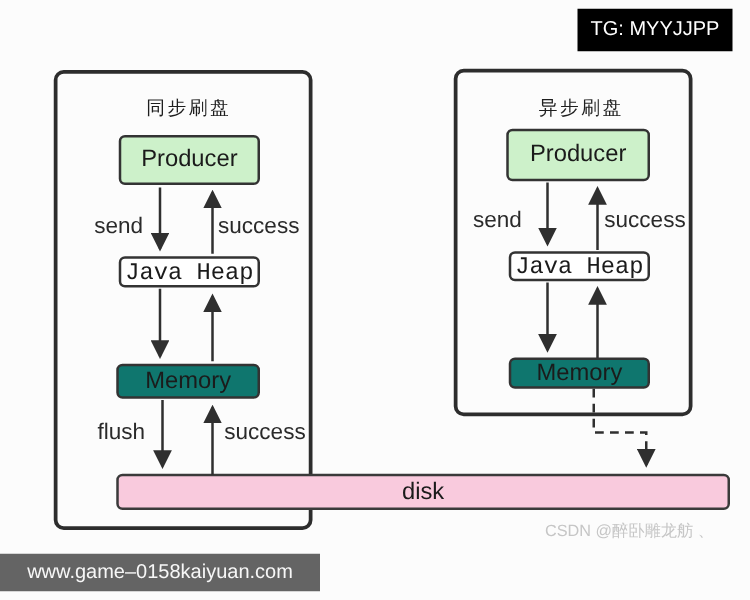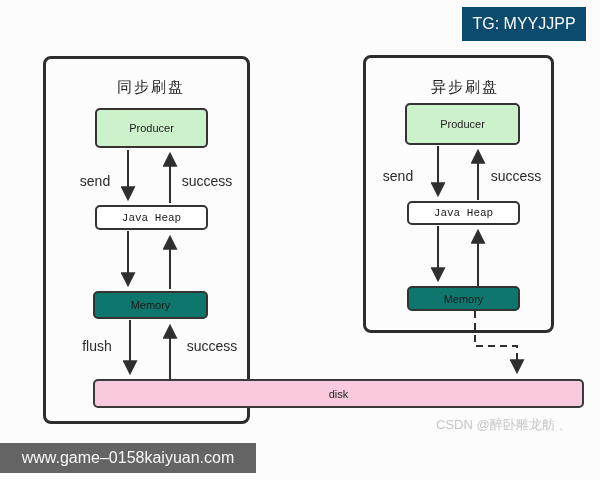--- a/index.html
+++ b/index.html
@@ -16,42 +16,42 @@
   #sync-panel  { left:43px;  top:56px; width:207px; height:368px; }
   #async-panel { left:363px; top:55px; width:191px; height:278px; }
   .panel-title {
     position:absolute; transform:translate(-50%,-50%);
     font-size:15px; color:#1e1e1e; letter-spacing:2px;
     white-space:nowrap; z-index:4;
   }
   .node {
     position:absolute; border:2px solid #333; border-radius:5px;
     display:flex; align-items:center; justify-content:center;
-    font-size:11px; color:#1b1b1b; box-sizing:border-box; z-index:4;
+    font-size:19px; color:#1b1b1b; box-sizing:border-box; z-index:4;
     white-space:nowrap;
   }
   .producer { background:#cdf1ca; }
   .heap     { background:#ffffff;font-family:Liberation Mono, monospace; }
   .memory   { background:#0f766e; }
   #disk-node{ background:#f9cadd; z-index:2; border-color:#3a3a3a; }
   #sync-producer  { left:95px;  top:108px; width:113px; height:40px; }
   #sync-heap      { left:95px;  top:205px; width:113px; height:25px; }
   #sync-memory    { left:93px;  top:291px; width:115px; height:28px; }
   #async-producer { left:405px; top:103px; width:115px; height:42px; }
   #async-heap     { left:407px; top:201px; width:113px; height:24px; }
   #async-memory   { left:407px; top:286px; width:113px; height:25px; }
   #disk-node      { left:93px;  top:379px; width:491px; height:29px; }
   .edge-label {
     position:absolute; transform:translate(-50%,-50%);
-    font-size:14px; color:#2a2a2a; white-space:nowrap; z-index:4;
+    font-size:18px; color:#2a2a2a; white-space:nowrap; z-index:4;
   }
   svg.arrows { position:absolute; left:0; top:0; z-index:3; }
   .badge {
     position:absolute; left:462px; top:7px; width:124px; height:34px;
-    background:#0c4a6e; color:#ffffff; font-size:16px;
+    background:#000000; color:#ffffff; font-size:16px;
     display:flex; align-items:center; justify-content:center;
     z-index:6; white-space:nowrap;
   }
   .footer {
     position:absolute; left:0; top:443px; width:256px; height:30px;
     background:#646464; color:#f7f7f7; font-size:16px;
     display:flex; align-items:center; justify-content:center;
     z-index:6; white-space:nowrap;
   }
   .watermark {

